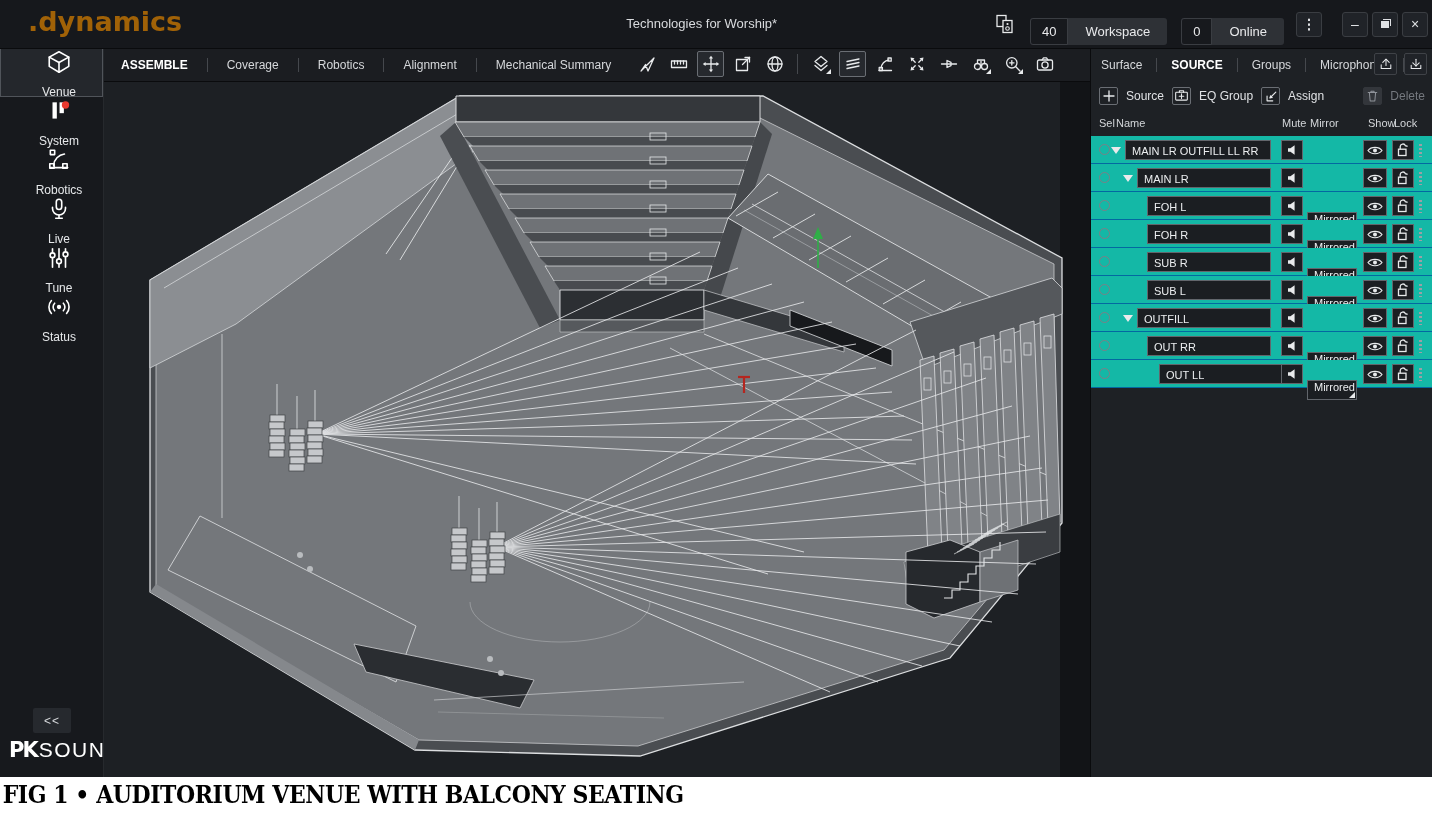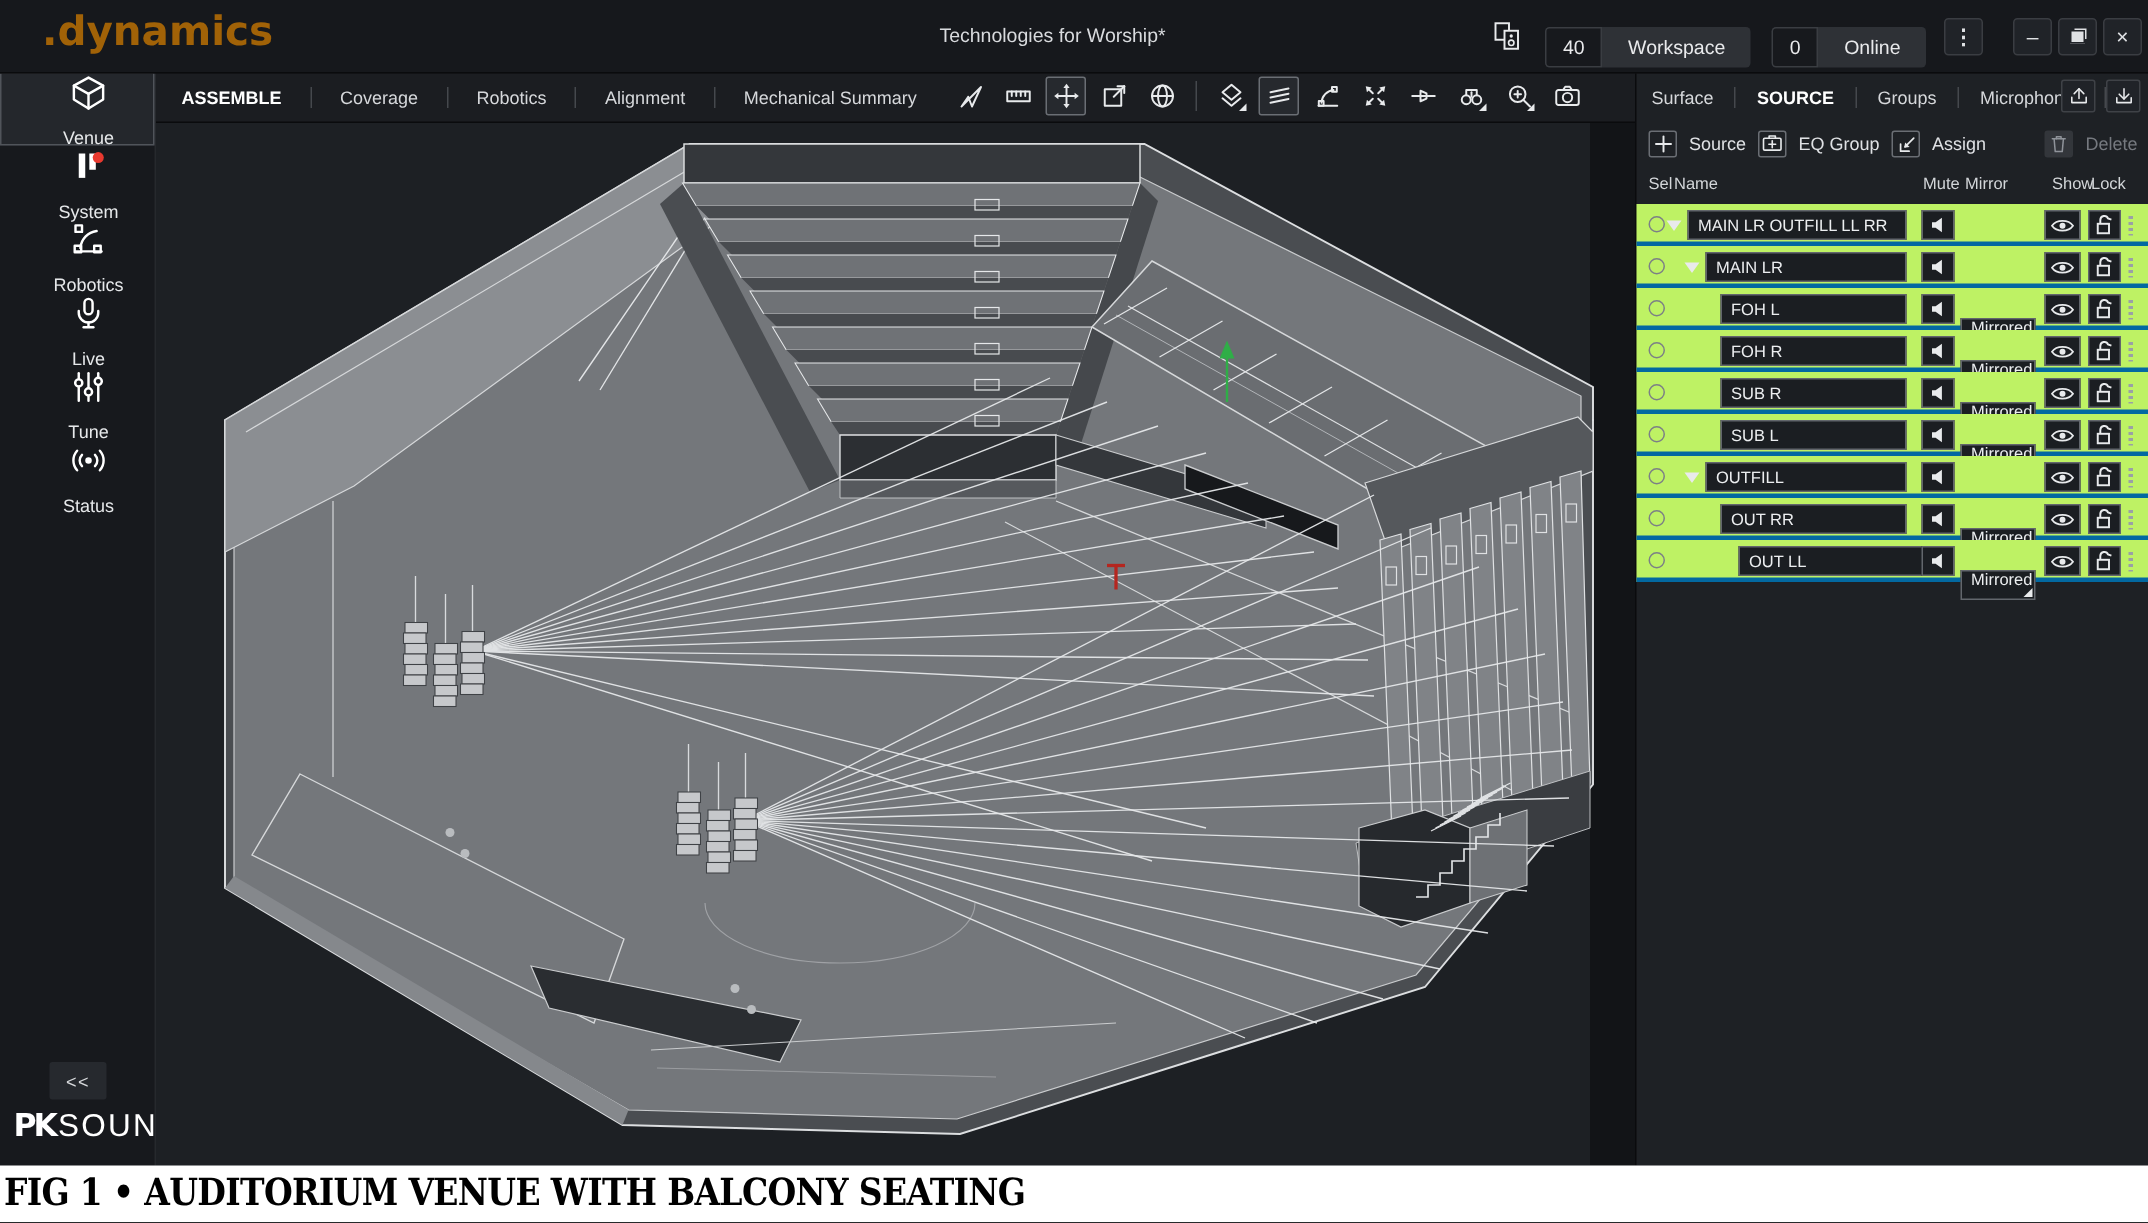--- a/index.html
+++ b/index.html
@@ -61,21 +61,21 @@
   .act{display:flex;align-items:center;gap:8px;background:none;border:none;color:#dfe1e4;font-size:12px;font-family:inherit;padding:0;}
   .icon-box{width:19px;height:18px;border:1px solid #6a6e74;border-radius:2px;display:flex;align-items:center;justify-content:center;box-sizing:border-box;}
   .icon-box svg{stroke:#e8eaec;stroke-width:1.3;fill:none;stroke-linecap:round;stroke-linejoin:round;}
   .delete-act{margin-left:auto;margin-right:8px;color:#75797f;}
   .trash-box{background:#33363b;border-color:#33363b;}
   .trash-box svg{stroke:#8f939a;}
   .panel-header{position:absolute;left:0;top:61px;width:349px;height:27px;font-size:11px;color:#d3d6d9;}
   .panel-header span{position:absolute;top:8px;}
   .h-sel{left:8px;} .h-name{left:25px;} .h-mute{left:191px;} .h-mirror{left:219px;} .h-show{left:277px;} .h-lock{left:303px;}
   .src-rows{position:absolute;left:0;top:88px;width:342px;}
-  .src-row{position:relative;height:28px;background:#bef264;border-bottom:3px solid #0369a1;box-sizing:border-box;}
+  .src-row{position:relative;height:28px;background:#14b8a6;border-bottom:1px solid #0369a1;box-sizing:border-box;}
   .radio{position:absolute;left:8px;top:8px;width:11px;height:11px;border:1.4px solid #7c8086;border-radius:50%;box-sizing:border-box;}
   .disclosure{position:absolute;top:11px;width:0;height:0;border-left:5px solid transparent;border-right:5px solid transparent;border-top:7px solid #e9eaec;}
   .name-box{position:absolute;top:4px;height:20px;border:1px solid #62666c;background:#1b1e22;box-sizing:border-box;}
   .name-input{width:100%;height:100%;background:transparent;border:none;color:#eceef0;font-size:11px;font-family:inherit;padding:0 6px;box-sizing:border-box;outline:none;}
   .cell-btn{position:absolute;top:4px;height:20px;border:1px solid #62666c;background:#1b1e22;display:flex;align-items:center;justify-content:center;padding:0;box-sizing:border-box;}
   .mute{left:190px;width:22px;}
   .mirror-box{position:absolute;left:216px;top:20px;width:50px;height:20px;border:1px solid #62666c;background:#1b1e22;color:#eceef0;font-size:11px;display:flex;align-items:flex-start;padding:0 0 0 6px;box-sizing:border-box;}
   .dd-corner{position:absolute;right:1px;bottom:1px;width:0;height:0;border-left:6px solid transparent;border-bottom:6px solid #e9eaec;}
   .eye{left:272px;width:24px;}
   .lock{left:301px;width:22px;}

